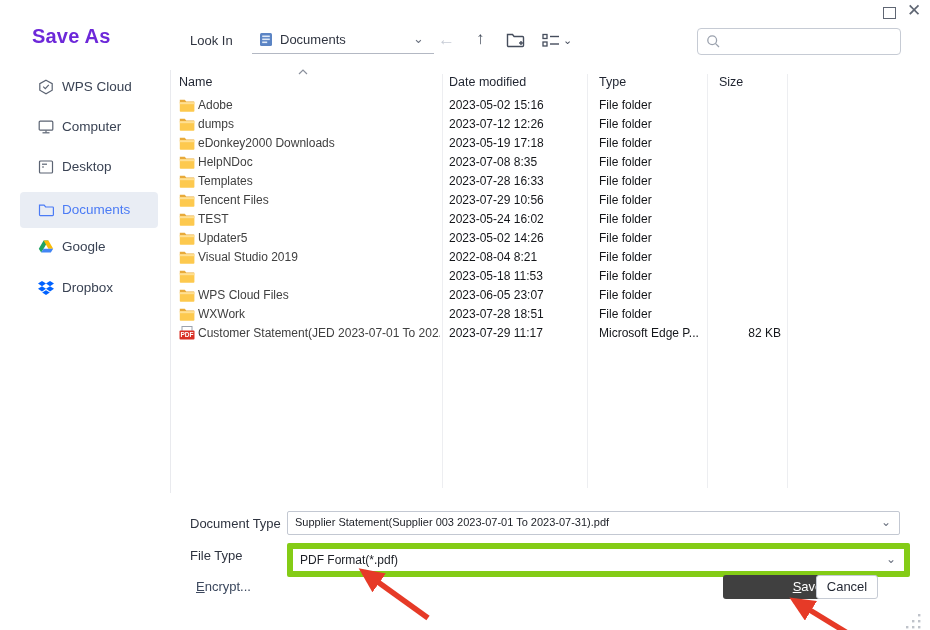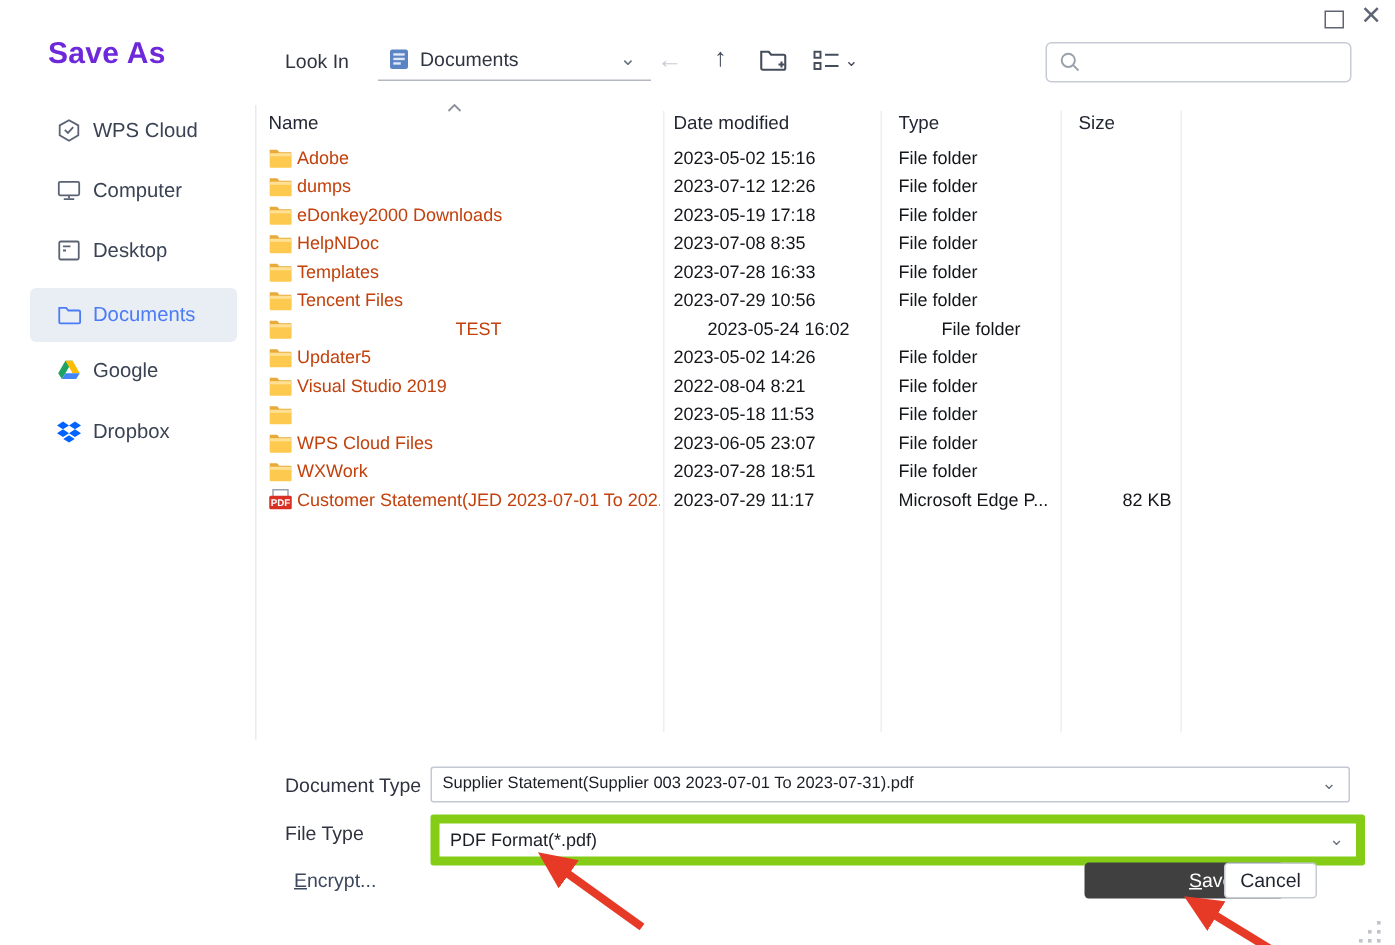--- a/index.html
+++ b/index.html
@@ -32,21 +32,21 @@
   .side-item .lb{position:absolute;left:42px;top:10px;font-size:13.5px;color:#3a4354;}
   .side-item.sel .lb{color:#4b7bf5;}
 
   
   .panel{left:170px;top:70px;width:740px;height:423px;border-left:1px solid #e9eaee;}
   .colsep{position:absolute;top:4px;height:414px;width:1px;background:#edeef1;}
   .hcell{position:absolute;top:5px;font-size:12.5px;color:#1f2430;cursor:pointer;}
   .sort{position:absolute;left:127px;top:-1px;}
   .frow{position:absolute;left:0;width:620px;height:19px;cursor:pointer;}
   .frow .ficon{position:absolute;left:8px;top:2px;width:16px;height:15px;}
-  .frow .fname{position:absolute;left:27px;top:2px;width:242px;font-size:12px;color:#c2410c;white-space:nowrap;overflow:hidden;}
+  .frow .fname{position:absolute;left:27px;top:2px;width:242px;font-size:12px;color:#404040;white-space:nowrap;overflow:hidden;}
   .frow .fdate{position:absolute;left:278px;top:2px;width:140px;font-size:12px;color:#14161a;white-space:nowrap;}
   .frow .ftype{position:absolute;left:428px;top:2px;width:110px;font-size:12px;color:#14161a;white-space:nowrap;overflow:hidden;}
   .frow .fsize{position:absolute;left:520px;top:2px;width:90px;font-size:12px;color:#14161a;text-align:right;}
 
   
   .flabel{font-size:13px;color:#2f3440;}
   .fbox{left:287px;width:611px;height:22px;border:1px solid #c3c8d2;border-radius:2px;background:#fff;cursor:pointer;}
   .fbox.focus{border:6px solid #84cc16;}
   .fbox .val{position:absolute;left:7px;top:4px;color:#1c1f26;white-space:nowrap;}
   .fbox .chev{position:absolute;right:8px;top:3px;color:#6b7280;font-size:12px;}
@@ -230,21 +230,21 @@
             <path d="M0.8,1.8 h5 l1.4,1.7 h8 v1.6 H0.8 Z" fill="#e8aa3a"></path>
             <path d="M0.8,4.2 H15.2 a0.6,0.6 0 0 1 0.6,0.6? " fill="none"></path>
             <rect x="0.8" y="4.2" width="14.6" height="9.6" rx="0.8" fill="#fdc94e"></rect>
             <rect x="0.8" y="4.2" width="14.6" height="2" fill="#ffe094"></rect>
           </svg>
           <span class="fname">Tencent Files</span>
           <span class="fdate">2023-07-29 10:56</span>
           <span class="ftype">File folder</span>
           <span class="fsize"></span>
         </div>
-        <div class="frow" style="top: 140px; text-align: center;">
+        <div class="frow" style="top: 140px;">
           <svg class="ficon" viewBox="0 0 16 15">
             <path d="M0.8,1.8 h5 l1.4,1.7 h8 v1.6 H0.8 Z" fill="#e8aa3a"></path>
             <path d="M0.8,4.2 H15.2 a0.6,0.6 0 0 1 0.6,0.6? " fill="none"></path>
             <rect x="0.8" y="4.2" width="14.6" height="9.6" rx="0.8" fill="#fdc94e"></rect>
             <rect x="0.8" y="4.2" width="14.6" height="2" fill="#ffe094"></rect>
           </svg>
           <span class="fname">TEST</span>
           <span class="fdate">2023-05-24 16:02</span>
           <span class="ftype">File folder</span>
           <span class="fsize"></span>

